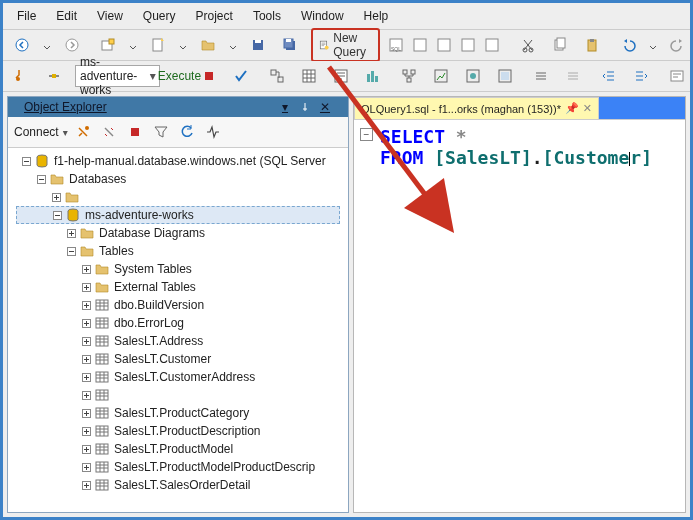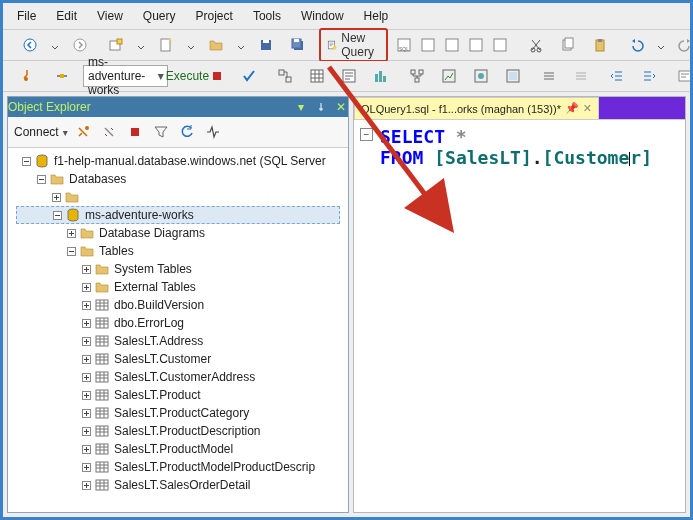--- a/index.html
+++ b/index.html
@@ -1,49 +1,49 @@
 <!DOCTYPE html>
 <html><head>
 <meta charset="utf-8">
 <style>
 html,body{margin:0;padding:0;font-family:"Segoe UI",Tahoma,sans-serif;font-size:12px;color:#1e1e1e;background:#fff;}
 .app{width:693px;height:520px;border:3px solid #3c82c8;box-sizing:border-box;position:relative;display:flex;flex-direction:column;overflow:hidden;background:#eee;}
 
 .menubar{display:flex;gap:0;background:#eee;border-bottom:1px solid #ccc;padding:2px 4px;height:22px;align-items:center;}
 .menubar .item{padding:2px 10px;cursor:pointer;}
 
-.toolbar{display:flex;align-items:center;background:#eee;height:30px;padding:0 12px;gap:1px;border-bottom:1px solid #ccc;}
+.toolbar{display:flex;align-items:center;background:#eee;height:30px;padding:0 4px;gap:1px;border-bottom:1px solid #ccc;}
 .toolbar .grp{display:flex;align-items:center;gap:10px;padding:0 4px;}
 .toolbar .sep{width:1px;height:20px;background:#bbb;margin:0 2px;}
 .tbtn{display:inline-flex;align-items:center;justify-content:center;min-width:22px;height:22px;border:1px solid transparent;border-radius:2px;padding:0 2px;box-sizing:border-box;}
 .tbtn svg{width:16px;height:16px;}
 .dd{width:8px;height:8px;display:inline-block;}
 .dd svg{width:8px;height:8px;}
 .newq{border:2px solid #c93222;border-radius:3px;padding:1px 6px;display:flex;align-items:center;gap:4px;color:#333;}
 .newq span.txt{}
 .combo{display:inline-flex;align-items:center;border:1px solid #a7a7a7;background:#fff;height:20px;padding:0 2px 0 4px;font-size:12px;}
 .combo .carr{margin-left:4px;width:16px;text-align:center;color:#555;}
 .exec{display:inline-flex;align-items:center;gap:4px;padding:2px 8px;color:#1e6b1e;}
 
 .main{display:flex;flex:1;overflow:hidden;}
 .panel{display:flex;flex-direction:column;width:340px;border:1px solid #8ca6c0;margin:4px;background:#fff;}
-.panel-title{display:flex;align-items:center;background:#4078a6;color:#bef264;padding:3px 0;gap:6px;font-size:12px;}
+.panel-title{display:flex;align-items:center;background:#4078a6;color:#0f172a;padding:3px 16px;gap:6px;font-size:12px;text-decoration:underline;}
 .panel-title .t{flex:1;}
 .panel-title .pbtn{width:14px;height:14px;display:flex;align-items:center;justify-content:center;}
 .panel-tools{display:flex;align-items:center;gap:4px;padding:4px 6px;border-bottom:1px solid #ccc;background:#f7f7f7;}
 .panel-tools .carr{font-size:10px;color:#555;}
 .tree{flex:1;overflow:auto;padding:4px 8px;}
 .node{display:flex;align-items:center;white-space:nowrap;height:18px;line-height:18px;padding-right:4px;color:#222;cursor:default;}
 .node .tw{width:12px;height:12px;margin-right:2px;display:inline-flex;align-items:center;justify-content:center;}
 .node .ic{width:16px;height:16px;margin-right:4px;display:inline-flex;align-items:center;justify-content:center;}
 .node.sel{background:#dde8f5;border:1px dashed #7aa7d0;height:16px;}
 .ind{display:inline-block;}
 
 .editor{flex:1;margin:4px 4px 4px 0;display:flex;flex-direction:column;border:1px solid #b7b7b7;background:#fff;}
-.edtab{display:flex;background:#6d28d9;padding:0;border-bottom:1px solid #ccc;height:22px;align-items:flex-end;}
+.edtab{display:flex;background:#3b82f6;padding:0;border-bottom:1px solid #ccc;height:22px;align-items:flex-end;}
 .edtab .tab{display:flex;align-items:center;background:#fff8b0;border:1px solid #ccc;border-bottom:none;padding:2px 6px;font-size:11px;height:100%;box-sizing:border-box;gap:4px;}
 .edtab .tab .pin{font-size:11px;color:#666;}
 .edtab .tab .x{color:#888;}
 .edbody{flex:1;position:relative;padding:6px 4px;}
 .collapse{position:absolute;left:6px;top:8px;width:11px;height:11px;border:1px solid #888;display:flex;align-items:center;justify-content:center;font-size:10px;line-height:10px;color:#444;}
 .code{font-family:Consolas,Menlo,monospace;font-size:18px;margin-left:22px;font-weight:bold;}
 .kw{color:#0000ff;}
 .aster{color:#888;}
 .obj{color:#0e6e6e;}
 .cursor{border-left:1px solid #000;display:inline-block;height:14px;vertical-align:middle;}
@@ -616,21 +616,20 @@
                 <rect x="0.5" y="0.5" width="8" height="8" fill="#fff" stroke="#888"></rect>
                 <path d="M2 4.5h5M4.5 2v5" stroke="#444"></path>
               </svg>
             </span>
             <span class="ic">
               <svg viewBox="0 0 16 16">
                 <rect x="2" y="3" width="12" height="10" fill="#fff" stroke="#777"></rect>
                 <path d="M2 6h12M2 9h12M6 3v10M10 3v10" stroke="#777"></path>
               </svg>
             </span>
-            <span>SalesLT.Product</span>
           </div>
           <div class="node">
             <span class="ind" style="width:64px"></span>
             <span class="tw">
               <svg width="9" height="9" viewBox="0 0 9 9">
                 <rect x="0.5" y="0.5" width="8" height="8" fill="#fff" stroke="#888"></rect>
                 <path d="M2 4.5h5M4.5 2v5" stroke="#444"></path>
               </svg>
             </span>
             <span class="ic">

